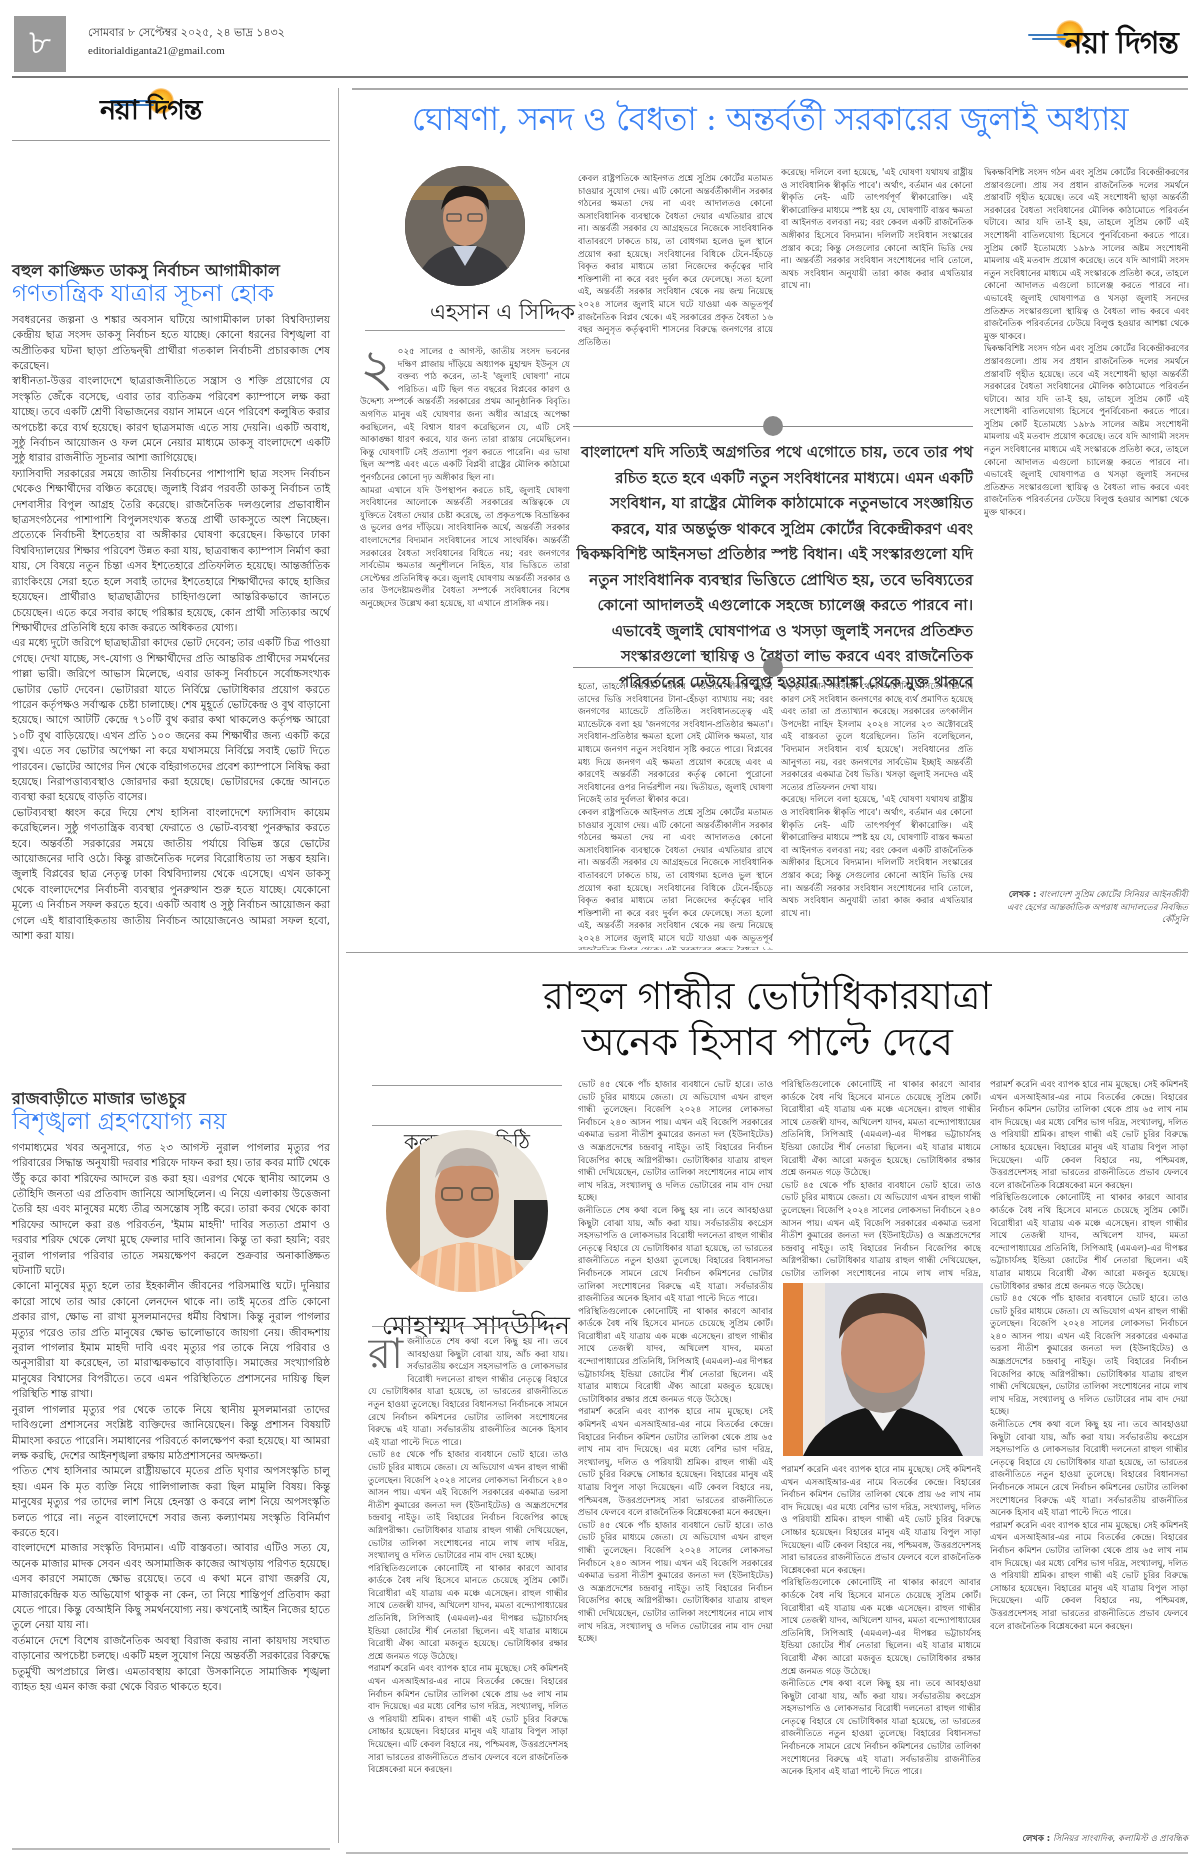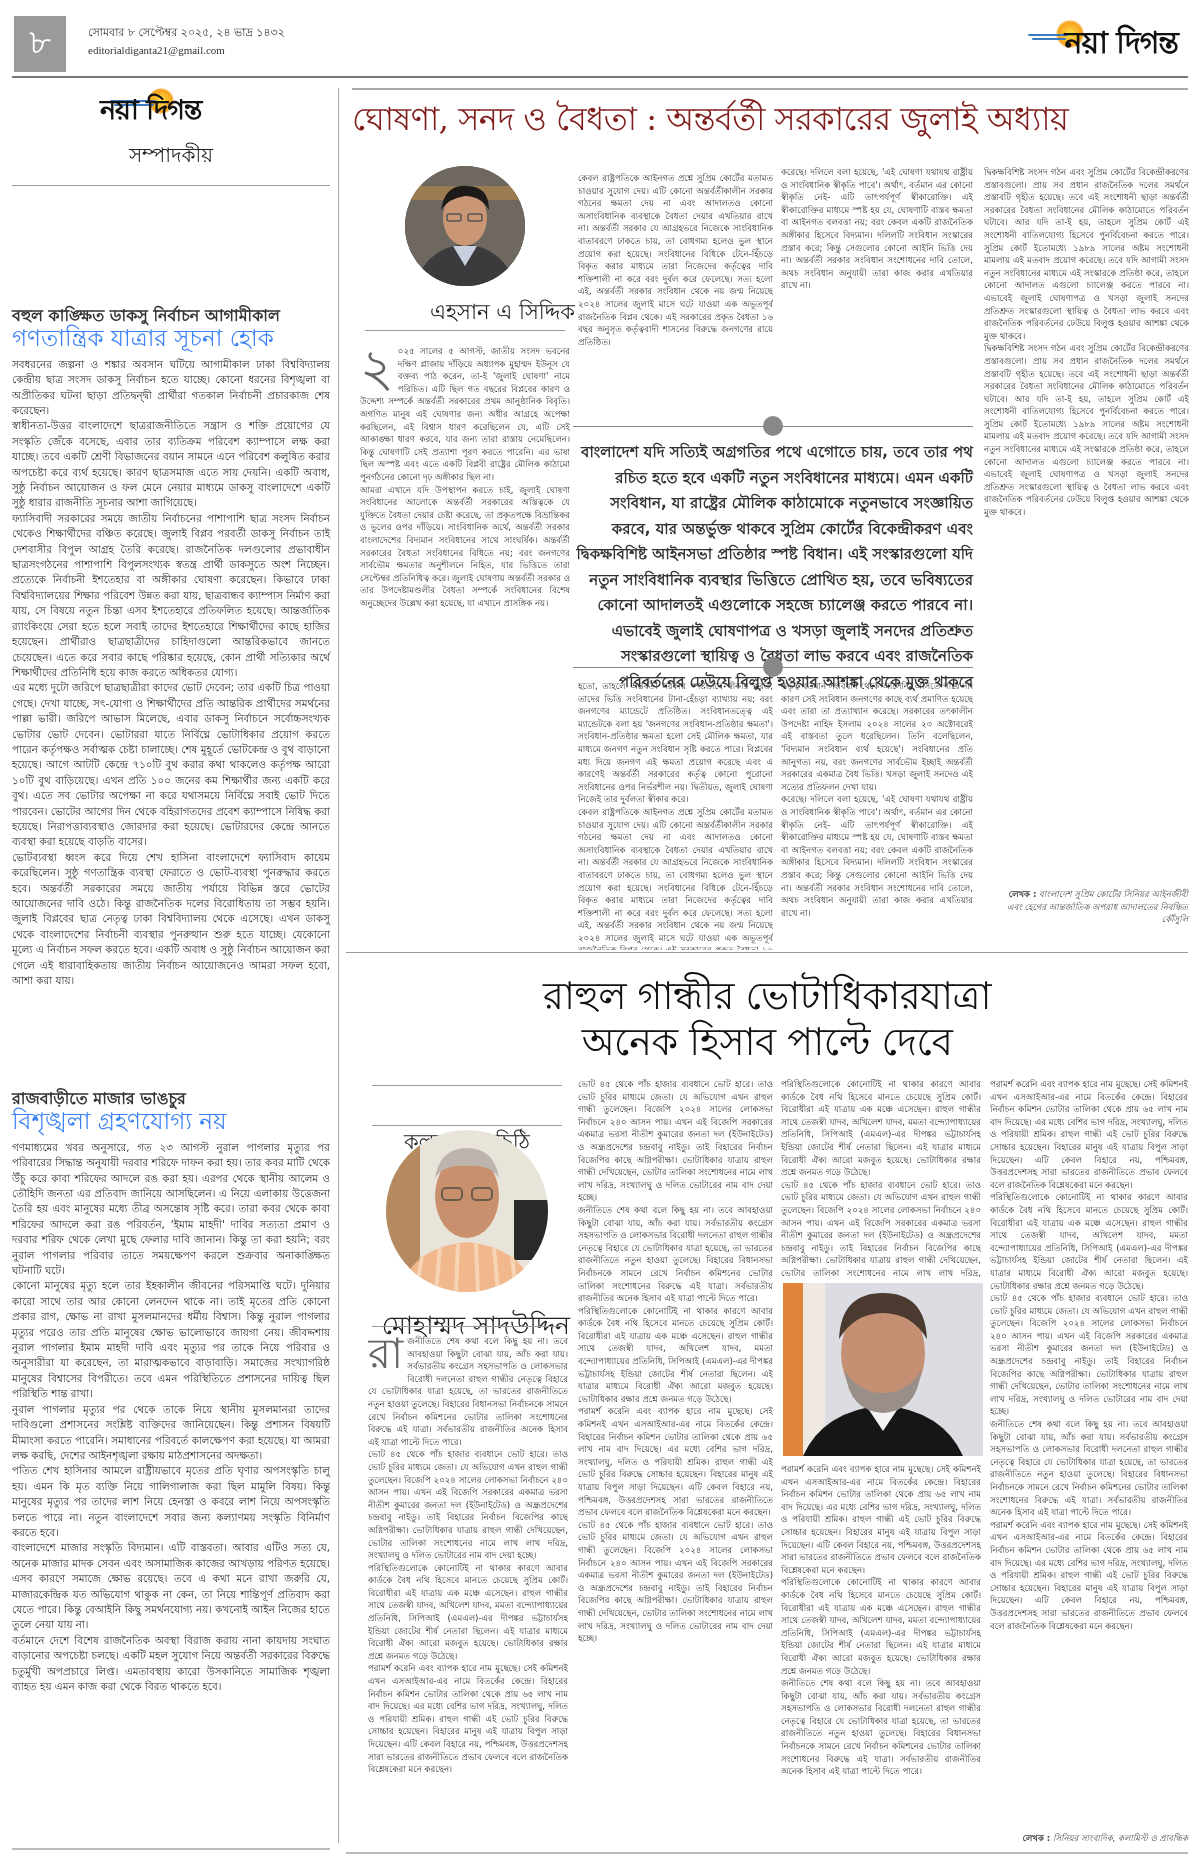--- a/index.html
+++ b/index.html
@@ -25,21 +25,21 @@
   .logo-left .mast { font-size: 27px; position:absolute; left:0; bottom:0; }
   .sect-label { text-align:center; font-family:"DejaVu Serif", serif; font-size: 20px; margin-top: 12px; color:#222; }
   .rule-thin { height:1px; background:#999; }
   .ed-kicker { font-size: 16px; font-weight:bold; color:#333; margin-top: 6px; line-height: 1.2; }
   .ed-title { font-size: 23px; color:#3b82f6; line-height:1.2; margin-bottom: 4px; }
   .ed-body p { font-size: 10.3px; line-height: 15.4px; text-align: justify; color:#2a2a2a; }
   .vsep { position:absolute; top:88px; width:1px; background:#aaa; }
 
   
   .a1 { position:absolute; left:338px; top:88px; width:850px; }
-  .a1-title { font-family:"DejaVu Serif", serif; font-size: 32px; text-align:left; letter-spacing:-0.5px; padding-top: 4px; border-top: 2px solid #aaa; margin-left: 14px; height: 56px; color:#7f1d1d; }
+  .a1-title { font-family:"DejaVu Serif", serif; font-size: 32px; text-align:center; letter-spacing:-0.5px; padding-top: 4px; border-top: 2px solid #aaa; margin-left: 14px; height: 56px; color:#3b82f6; }
   .col { position:absolute; }
   .col p { font-size: 8.6px; line-height: 12.6px; text-align: justify; color:#2f2f2f; }
   .author-photo { border-radius:50%; overflow:hidden; position:absolute; }
   .author-name { position:absolute; text-align:right; font-family:"DejaVu Serif", serif; color:#222; }
   .dropcap { float:left; font-family:"DejaVu Serif", serif; color:#666; line-height: 0.9; margin-right: 4px; }
 
   .pullquote { position:absolute; left:573px; top:420px; width:400px; text-align:right; }
   .pq-text { font-size: 15px; line-height: 25.5px; color:#333; font-weight:bold; }
   .pq-rule { position:absolute; left:0; width:400px; height:1px; background:#888; }
   .pq-dot { position:absolute; left:190px; width:20px; height:20px; border-radius:50%; background:#888; }
@@ -69,21 +69,20 @@
 </div>
 <div class="hdr-rule"></div>
 
 <div class="leftcol">
   <div class="logo logo-left">
     <span class="sun" style="left:48px;top:-6px;width:26px;height:26px;"></span>
     <span class="wing" style="left:10px;top:6px;width:46px;"></span>
     <span class="wing" style="left:14px;top:10px;width:40px;"></span>
     <span class="mast">নয়া দিগন্ত</span>
   </div>
-  <div class="sect-label">সম্পাদকীয়</div>
   <div class="rule-thin" style="margin-top:12px;"></div>
 
   <div style="margin-top:120px;">
     <div class="ed-kicker">বহুল কাঙ্ক্ষিত ডাকসু নির্বাচন আগামীকাল</div>
     <div class="ed-title">গণতান্ত্রিক যাত্রার সূচনা হোক</div>
     <div class="ed-body">
       <p>সবধরনের জল্পনা ও শঙ্কার অবসান ঘটিয়ে আগামীকাল ঢাকা বিশ্ববিদ্যালয় কেন্দ্রীয় ছাত্র সংসদ ডাকসু নির্বাচন হতে যাচ্ছে। কোনো ধরনের বিশৃঙ্খলা বা অপ্রীতিকর ঘটনা ছাড়া প্রতিদ্বন্দ্বী প্রার্থীরা গতকাল নির্বাচনী প্রচারকাজ শেষ করেছেন।</p>
       <p>স্বাধীনতা-উত্তর বাংলাদেশে ছাত্ররাজনীতিতে সন্ত্রাস ও শক্তি প্রয়োগের যে সংস্কৃতি জেঁকে বসেছে, এবার তার ব্যতিক্রম পরিবেশ ক্যাম্পাসে লক্ষ করা যাচ্ছে। তবে একটি শ্রেণী বিভাজনের বয়ান সামনে এনে পরিবেশ কলুষিত করার অপচেষ্টা করে ব্যর্থ হয়েছে। কারণ ছাত্রসমাজ এতে সায় দেয়নি। একটি অবাধ, সুষ্ঠু নির্বাচন আয়োজন ও ফল মেনে নেয়ার মাধ্যমে ডাকসু বাংলাদেশে একটি সুষ্ঠু ধারার রাজনীতি সূচনার আশা জাগিয়েছে।</p>
       <p>ফ্যাসিবাদী সরকারের সময়ে জাতীয় নির্বাচনের পাশাপাশি ছাত্র সংসদ নির্বাচন থেকেও শিক্ষার্থীদের বঞ্চিত করেছে। জুলাই বিপ্লব পরবর্তী ডাকসু নির্বাচন তাই দেশবাসীর বিপুল আগ্রহ তৈরি করেছে। রাজনৈতিক দলগুলোর প্রভাবাধীন ছাত্রসংগঠনের পাশাপাশি বিপুলসংখ্যক স্বতন্ত্র প্রার্থী ডাকসুতে অংশ নিচ্ছেন। প্রত্যেকে নির্বাচনী ইশতেহার বা অঙ্গীকার ঘোষণা করেছেন। কিভাবে ঢাকা বিশ্ববিদ্যালয়ের শিক্ষার পরিবেশ উন্নত করা যায়, ছাত্রবান্ধব ক্যাম্পাস নির্মাণ করা যায়, সে বিষয়ে নতুন চিন্তা এসব ইশতেহারে প্রতিফলিত হয়েছে। আন্তর্জাতিক র‌্যাংকিংয়ে সেরা হতে হলে সবাই তাদের ইশতেহারে শিক্ষার্থীদের কাছে হাজির হয়েছেন। প্রার্থীরাও ছাত্রছাত্রীদের চাহিদাগুলো আন্তরিকভাবে জানতে চেয়েছেন। এতে করে সবার কাছে পরিষ্কার হয়েছে, কোন প্রার্থী সত্যিকার অর্থে শিক্ষার্থীদের প্রতিনিধি হয়ে কাজ করতে অধিকতর যোগ্য।</p>
       <p>এর মধ্যে দুটো জরিপে ছাত্রছাত্রীরা কাদের ভোট দেবেন; তার একটি চিত্র পাওয়া গেছে। দেখা যাচ্ছে, সৎ-যোগ্য ও শিক্ষার্থীদের প্রতি আন্তরিক প্রার্থীদের সমর্থনের পাল্লা ভারী। জরিপে আভাস মিলেছে, এবার ডাকসু নির্বাচনে সর্বোচ্চসংখ্যক ভোটার ভোট দেবেন। ভোটাররা যাতে নির্বিঘ্নে ভোটাধিকার প্রয়োগ করতে পারেন কর্তৃপক্ষও সর্বাত্মক চেষ্টা চালাচ্ছে। শেষ মুহূর্তে ভোটকেন্দ্র ও বুথ বাড়ানো হয়েছে। আগে আটটি কেন্দ্রে ৭১০টি বুথ করার কথা থাকলেও কর্তৃপক্ষ আরো ১০টি বুথ বাড়িয়েছে। এখন প্রতি ১০০ জনের কম শিক্ষার্থীর জন্য একটি করে বুথ। এতে সব ভোটার অপেক্ষা না করে যথাসময়ে নির্বিঘ্নে সবাই ভোট দিতে পারবেন। ভোটের আগের দিন থেকে বহিরাগতদের প্রবেশ ক্যাম্পাসে নিষিদ্ধ করা হয়েছে। নিরাপত্তাব্যবস্থাও জোরদার করা হয়েছে। ভোটারদের কেন্দ্রে আনতে ব্যবস্থা করা হয়েছে বাড়তি বাসের।</p>

